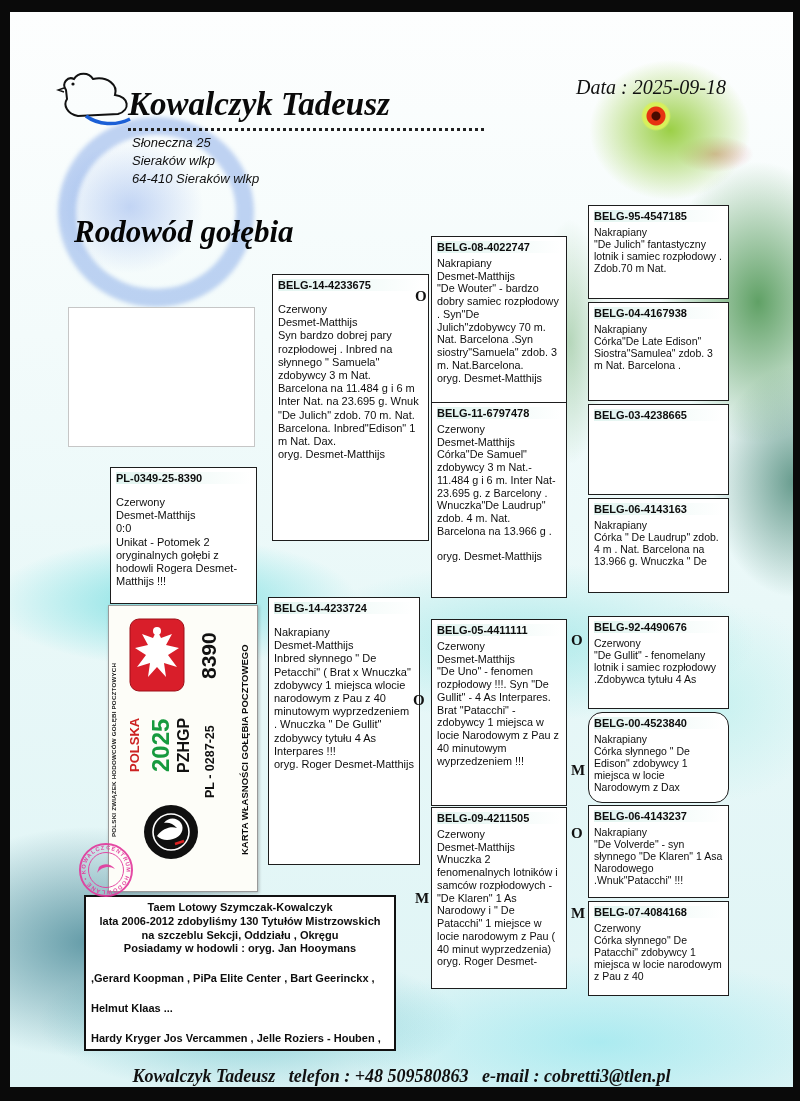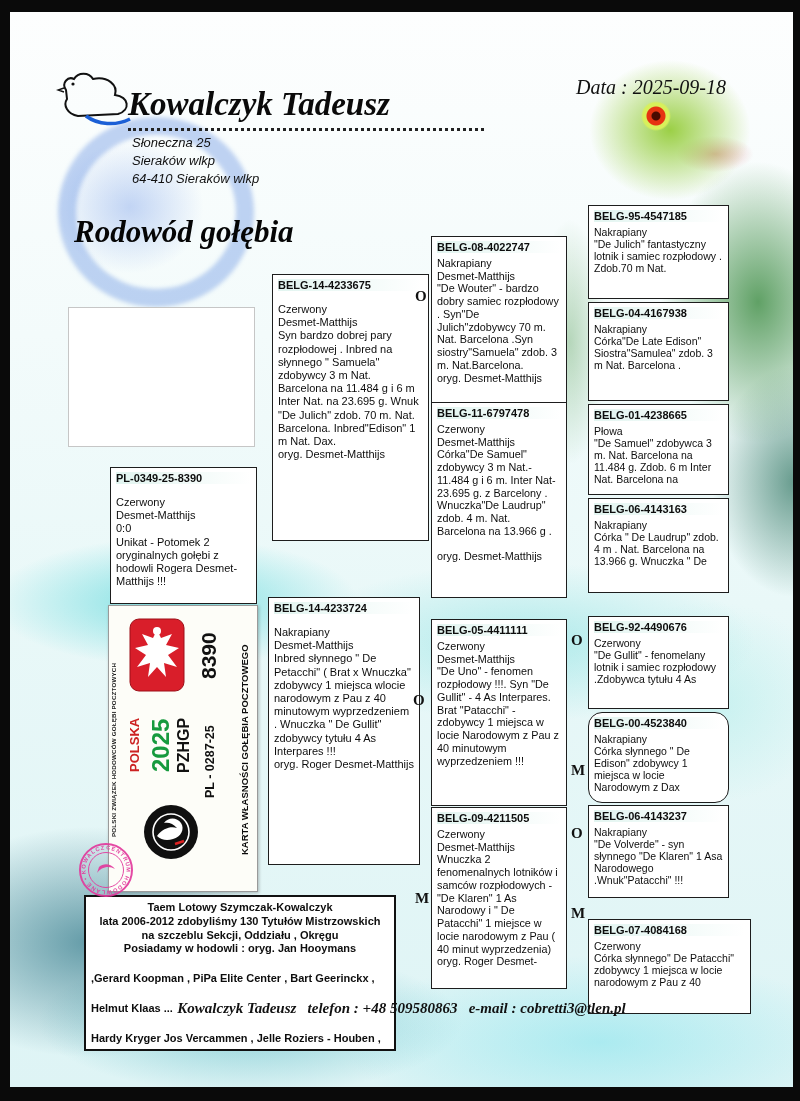--- a/index.html
+++ b/index.html
@@ -59,21 +59,21 @@
   .b-fm  { left:421px; top:390px; width:136px; min-height:196px; }
   .b-mf  { left:421px; top:607px; width:136px; min-height:187px; }
   .b-mm  { left:421px; top:795px; width:136px; min-height:182px; }
   .b-fff { left:578px; top:193px; width:141px; min-height:94px; }
   .b-ffm { left:578px; top:290px; width:141px; min-height:99px; }
   .b-fmf { left:578px; top:392px; width:141px; min-height:91px; }
   .b-fmm { left:578px; top:486px; width:141px; min-height:95px; }
   .b-mff { left:578px; top:604px; width:141px; min-height:93px; }
   .b-mfm { left:578px; top:700px; width:141px; min-height:91px;border-radius:14px; }
   .b-mmf { left:578px; top:793px; width:141px; min-height:93px; }
-  .b-mmm { left:578px; top:889px; width:163px; min-height:95px;margin-top:18px; }
+  .b-mmm { left:578px; top:889px; width:141px; min-height:95px; }
 
   .conn { position:absolute; z-index:4; font-family:"Liberation Serif",serif;
       font-weight:bold; font-size:15px; color:#111; }
   .c1{left:405px;top:276px;} .c2{left:403px;top:680px;} .c3{left:405px;top:878px;}
   .c4{left:561px;top:620px;} .c5{left:561px;top:750px;} .c6{left:561px;top:813px;}
   .c7{left:561px;top:893px;}
 
   .card { position:absolute; left:98px; top:593px; width:150px; height:287px; z-index:3;
       background:#fdfdf8; border:1px solid #9a9a9a; box-shadow:1px 1px 3px rgba(0,0,0,.25); }
   .vt { writing-mode:vertical-rl; transform:rotate(180deg); text-align:center; position:absolute; }
@@ -88,23 +88,23 @@
   .card-emblem  { position:absolute; left:34px; top:198px; width:56px; height:56px; }
 
   .stamp { position:absolute; left:68px; top:830px; width:56px; height:56px; z-index:4; opacity:.92; }
 
   .team { position:absolute; left:74px; top:883px; width:312px; min-height:103px; z-index:3;
       background:#fff; border:2px solid #111; padding:4px 5px;
       font-size:11px; font-weight:700; line-height:1.25; color:#0d0d0d; }
   .team .c { text-align:center; }
   .team .l { text-align:left;margin-top:16px; }
 
-  .footer { position:absolute; left:0; right:0; top:988px; z-index:3; text-align:center;
+  .footer { position:absolute; left:0; right:0; top:1054px; z-index:3; text-align:center;
       font-family:"Liberation Serif",serif; font-style:italic; font-weight:600;
-      font-size:15px; color:#111; white-space:pre; }
+      font-size:18px; color:#111; white-space:pre; }
 </style>
 </head>
 <body>
 
 <div class="page">
   <div class="bg"></div>
   <div class="blue-ring"></div>
 
   <div class="hdr-logo">
     <svg viewBox="0 0 78 64" width="78" height="64">
@@ -178,23 +178,21 @@
     <div class="ring">BELG-95-4547185</div>
     <div class="btext">Nakrapiany
 "De Julich" fantastyczny lotnik i samiec rozpłodowy . Zdob.70 m Nat.</div>
   </div>
   <div class="pbox b-ffm gen4">
     <div class="ring">BELG-04-4167938</div>
     <div class="btext">Nakrapiany
 Córka"De Late Edison" Siostra"Samulea" zdob. 3 m Nat. Barcelona .</div>
   </div>
   <div class="pbox b-fmf gen4">
-    <div class="ring">BELG-01-4238665</div>
-    <div class="btext">Płowa
-"De Samuel" zdobywca 3 m. Nat. Barcelona na 11.484 g. Zdob. 6 m Inter Nat. Barcelona na</div>
+    <div class="ring">BELG-03-4238665</div>
   </div>
   <div class="pbox b-fmm gen4">
     <div class="ring">BELG-06-4143163</div>
     <div class="btext">Nakrapiany
 Córka " De Laudrup" zdob. 4 m . Nat. Barcelona na 13.966 g. Wnuczka " De</div>
   </div>
   <div class="pbox b-mff gen4">
     <div class="ring">BELG-92-4490676</div>
     <div class="btext">Czerwony
 "De Gullit" - fenomelany lotnik i samiec rozpłodowy .Zdobywca tytułu 4 As</div>

